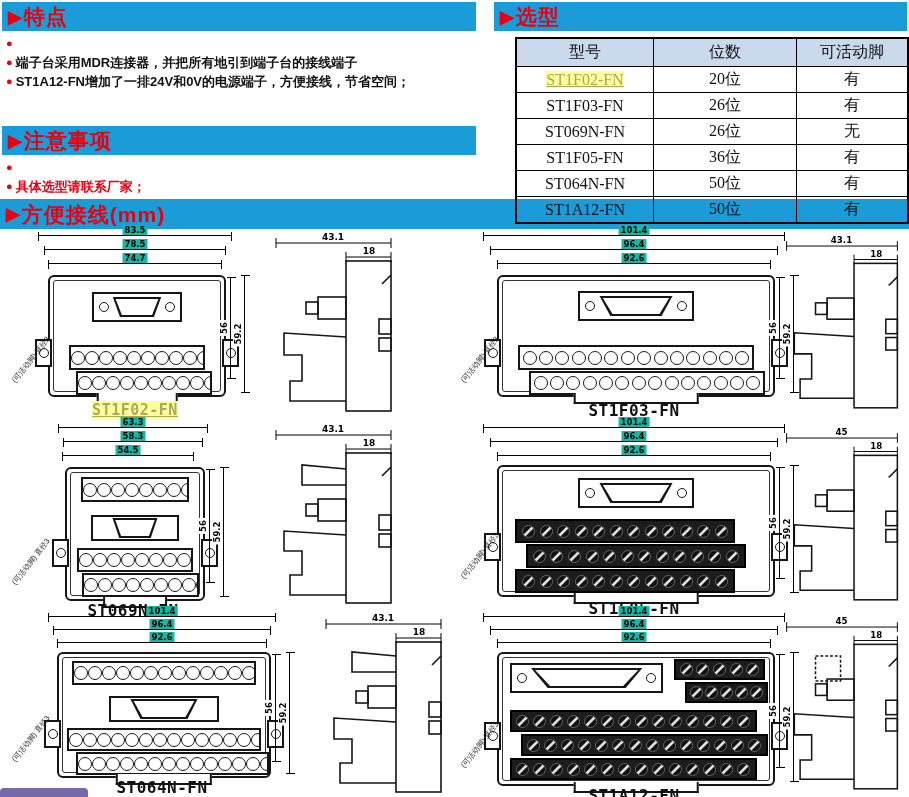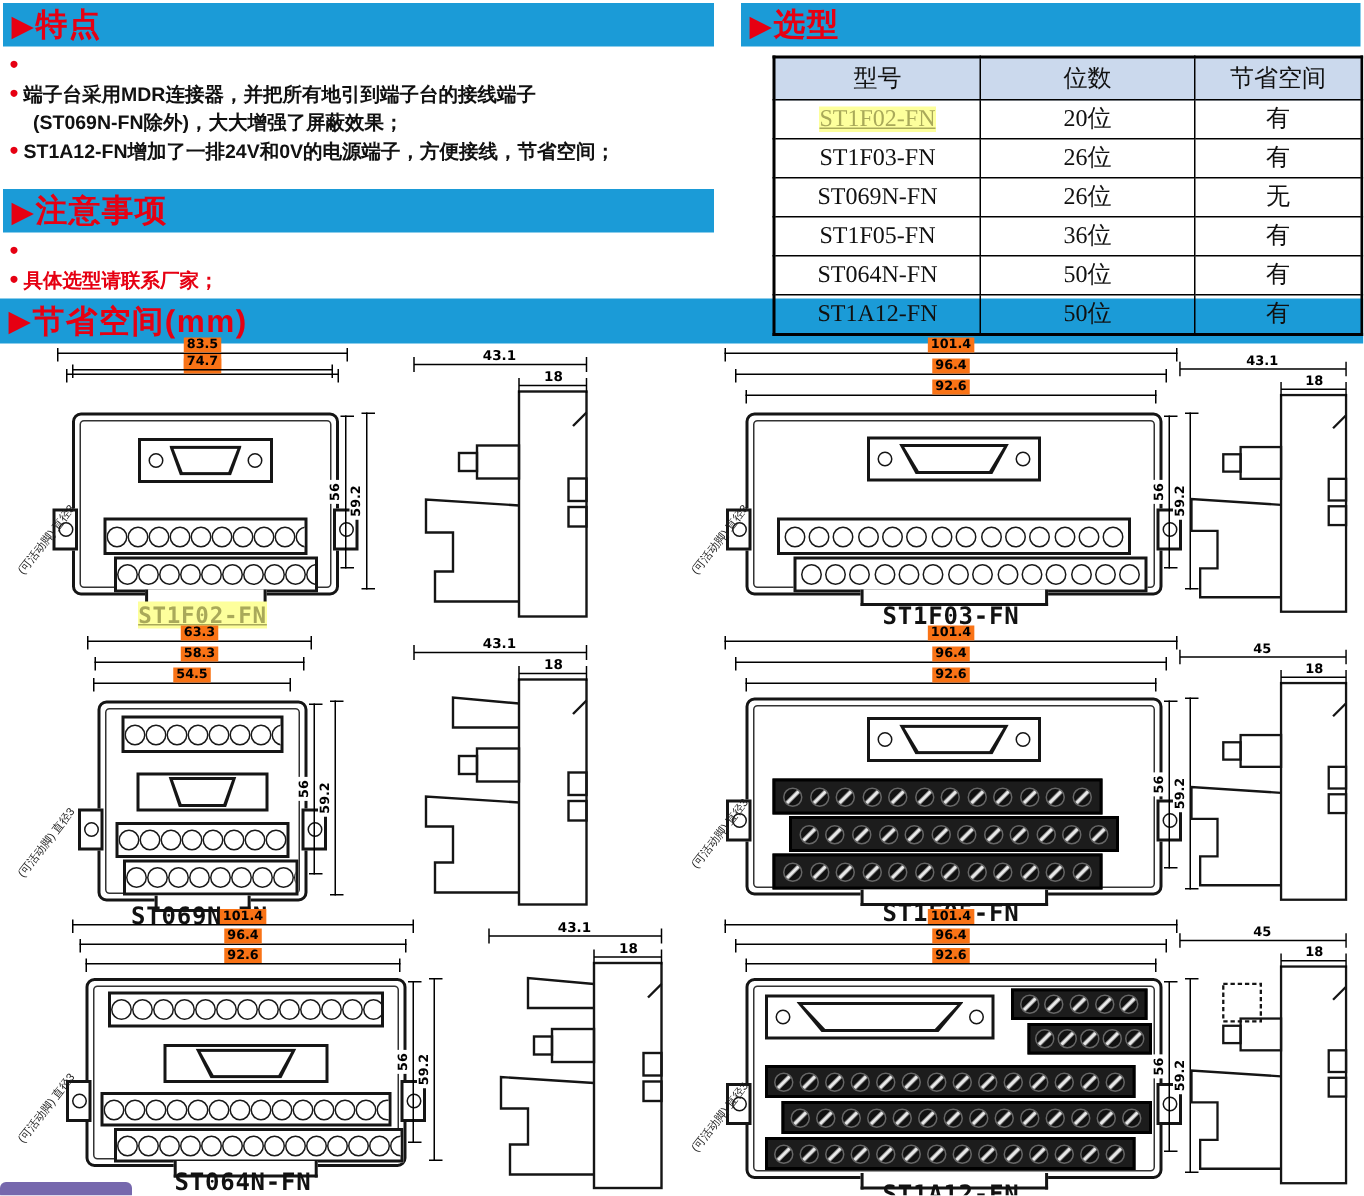--- a/index.html
+++ b/index.html
@@ -26,21 +26,21 @@
   table.sel th{background:#cbd9ed;font-weight:normal;height:27px;}
   table.sel td{height:25px;}
   .colA{width:136px;}.colB{width:142px;}.colC{width:110px;}
   .hltxt{background:#fdff9c;color:#a9a95a;text-decoration:underline;}
 
   
   .diagram{position:absolute;}
   .dimh{position:absolute;border-top:1px solid #000;height:0;}
   .dimh::before,.dimh::after{content:"";position:absolute;top:-4px;height:9px;width:1px;background:#000;}
   .dimh::before{left:0;}.dimh::after{right:0;}
-  .dimh b{position:absolute;left:50%;top:-11px;transform:translateX(-50%);background:#f97316;
+  .dimh b{position:absolute;left:50%;top:-11px;transform:translateX(-50%);background:#14b8a6;
           padding:0 2px;font:bold 8.5px/10px "DejaVu Sans",sans-serif;white-space:nowrap;}
   .dimv{position:absolute;border-left:1px solid #000;width:0;}
   .dimv::before,.dimv::after{content:"";position:absolute;left:-4px;width:9px;height:1px;background:#000;}
   .dimv::before{top:0;}.dimv::after{bottom:0;}
   .dimv b{position:absolute;top:50%;left:-7px;transform:translate(-50%,-50%) rotate(-90deg);
           font:bold 8.5px "DejaVu Sans",sans-serif;background:#fff;padding:0 2px;white-space:nowrap;}
 
   .fbody{position:absolute;border:2.5px solid #151515;border-radius:6px;background:#fff;}
   .finner{position:absolute;inset:3px;border:1px solid #333;border-radius:3px;pointer-events:none;}
   .ear{position:absolute;width:13px;height:24px;border:2px solid #151515;background:#fff;
@@ -87,33 +87,30 @@
   <div class="bar" style="left:494px;top:2px;width:413px;height:29px;">
     <span class="tri">▶</span>
     <span class="btitle">选型</span>
   </div>
   <div class="bar" style="left:2px;top:126px;width:474px;height:29px;">
     <span class="tri">▶</span>
     <span class="btitle">注意事项</span>
   </div>
   <div class="bar" style="left:0;top:199px;width:909px;height:30px;">
     <span class="tri">▶</span>
-    <span class="btitle">节省空间(mm)</span>
+    <span class="btitle">方便接线(mm)</span>
   </div>
 
   <div class="blist" style="left:6px;top:34px;width:478px;">
     <div class="blt">
         <span class="dot">●</span>
       </div>
     <div class="blt">
         <span class="dot">●</span>
         <span class="txt">端子台采用MDR连接器，并把所有地引到端子台的接线端子</span>
-      </div>
-    <div class="blt cont">
-        <span class="txt">(ST069N-FN除外)，大大增强了屏蔽效果；</span>
       </div>
     <div class="blt">
         <span class="dot">●</span>
         <span class="txt">ST1A12-FN增加了一排24V和0V的电源端子，方便接线，节省空间；</span>
       </div>
   </div>
 
   <div class="blist" style="left:6px;top:158px;width:478px;">
     <div class="blt">
         <span class="dot">●</span>
@@ -122,21 +119,21 @@
         <span class="dot">●</span>
         <span class="txt">具体选型请联系厂家；</span>
       </div>
   </div>
 
   <table class="sel">
     <tbody>
         <tr>
       <th class="colA">型号</th>
       <th class="colB">位数</th>
-      <th class="colC">节省空间</th>
+      <th class="colC">可活动脚</th>
     </tr>
     <tr>
       <td><span class="hltxt">ST1F02-FN</span></td>
       <td>20位</td>
       <td>有</td>
     </tr>
     <tr>
       <td>ST1F03-FN</td>
       <td>26位</td>
       <td>有</td>
@@ -164,21 +161,21 @@
   </tbody>
     </table>
 
   <div class="diagram" style="left:28px;top:231px;width:424px;height:196px;">
     <div class="dimh" style="left:10px;top:4px;width:194px;">
         <b>83.5</b>
       </div>
     <div class="dimh" style="left:16px;top:18px;width:182px;">
         <b>78.5</b>
       </div>
-    <div class="dimh" style="left:20px;top:15px;width:174px;">
+    <div class="dimh" style="left:20px;top:32px;width:174px;">
         <b>74.7</b>
       </div>
     <div class="fbody" style="left:20px;top:44px;width:174px;height:118px;">
       <div class="finner"></div>
       <div class="plate" style="left:24%;top:15px;width:52%;">
           <span class="hole"></span>
           <span class="trap"></span>
           <span class="hole"></span>
         </div>
       <div class="trow" style="left:11%;bottom:25px;width:78%;height:25px;">

